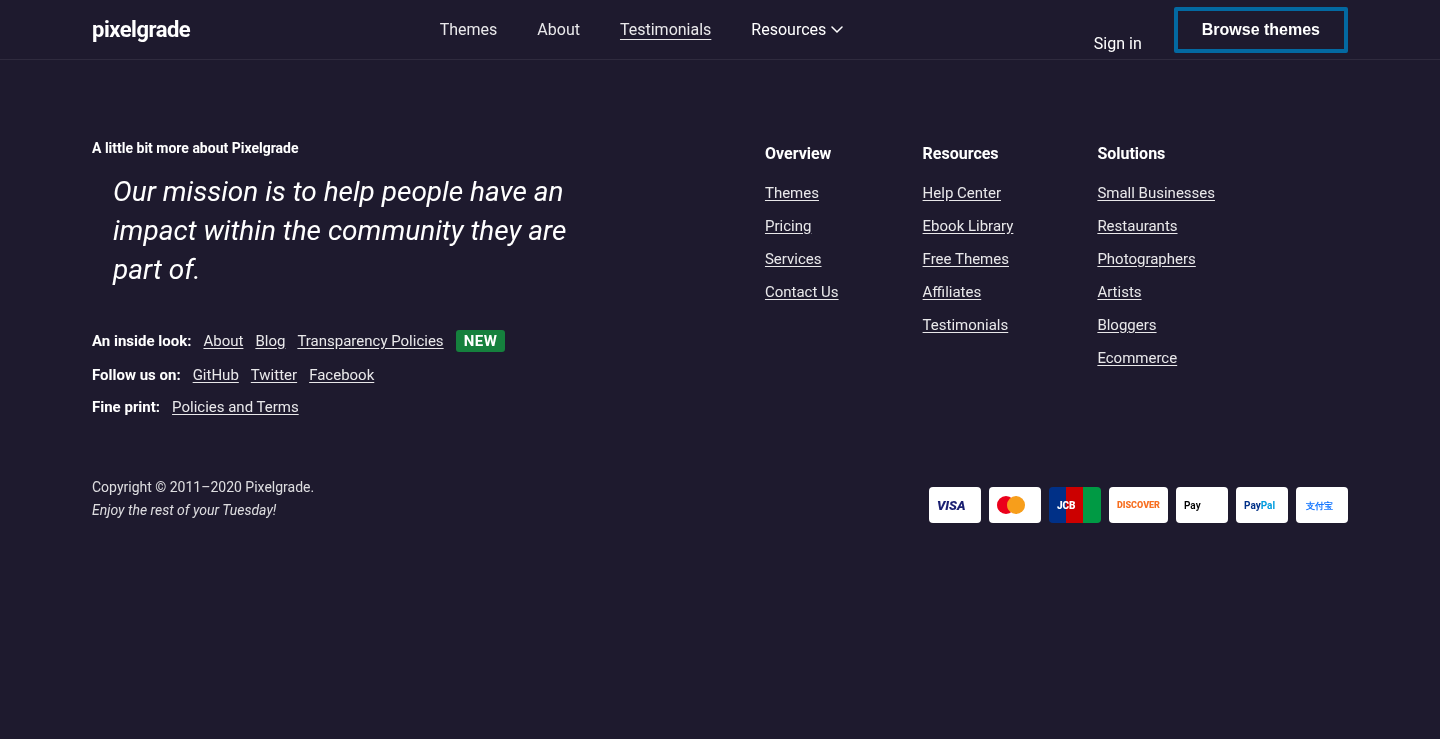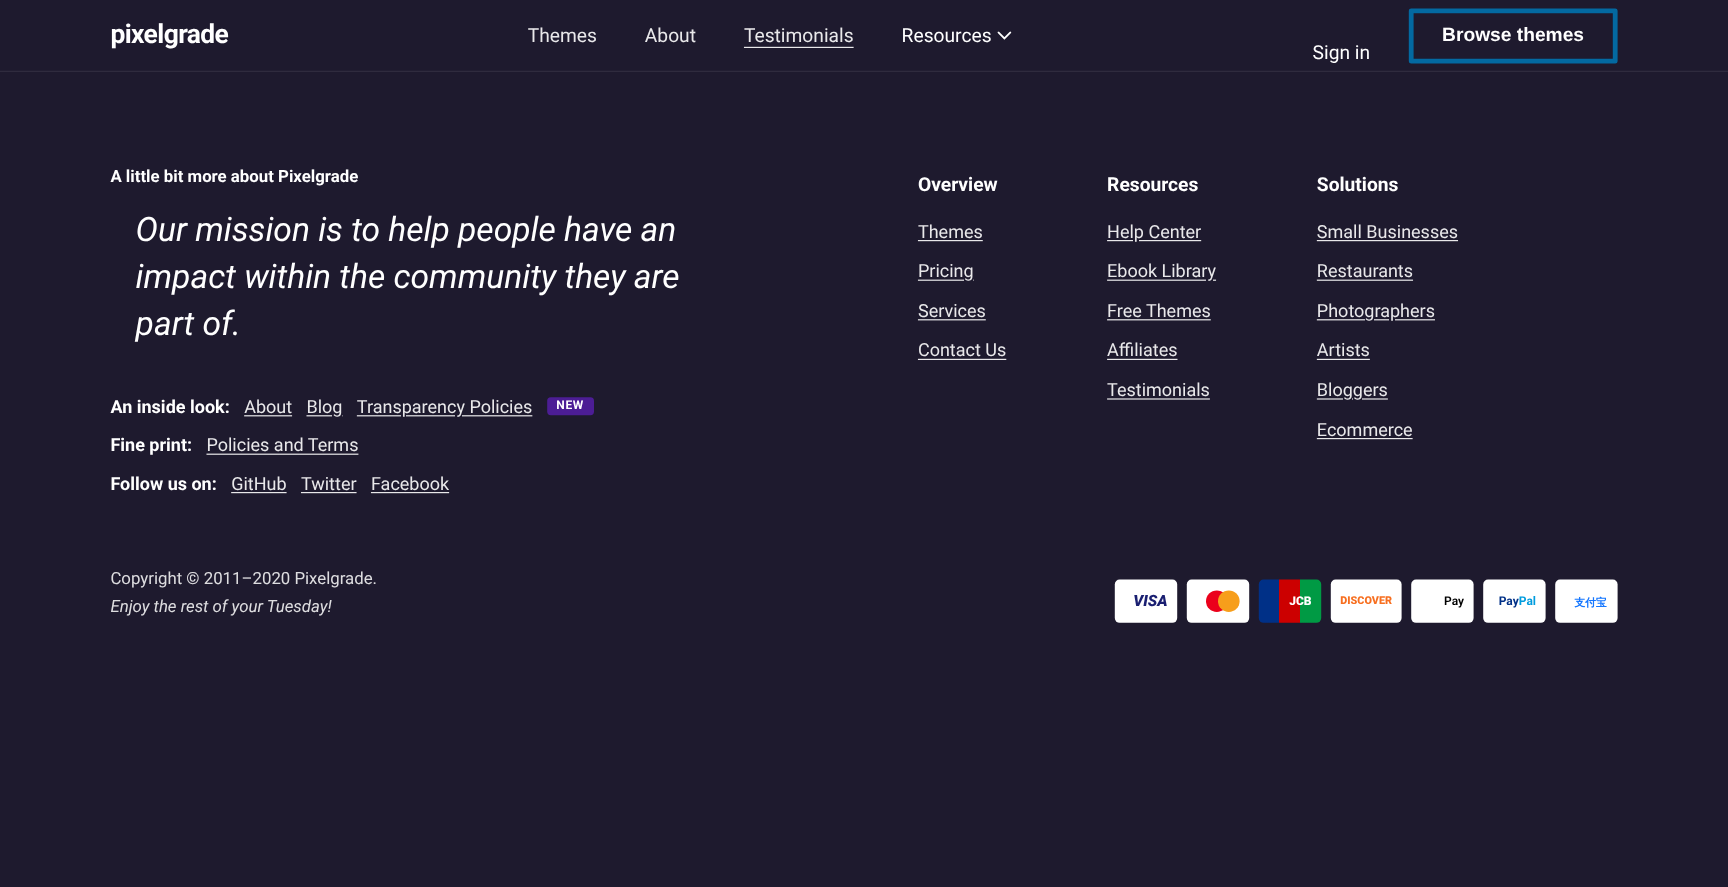--- a/index.html
+++ b/index.html
@@ -117,23 +117,23 @@
       white-space: nowrap;
     }
     .footer-links-row a {
       color: #ffffff;
       text-decoration: underline;
       text-underline-offset: 2px;
       font-size: 15px;
       opacity: 0.9;
     }
     .new-badge {
-      background-color: #4c1d95;
-      color: #ffffff;
-      font-size: 10px;
+      background-color: #15803d;
+      color: #ffffff;
+      font-size: 15px;
       font-weight: 700;
       padding: 2px 8px;
       border-radius: 3px;
       text-transform: uppercase;
       letter-spacing: 0.5px;
     }
     .footer-nav-columns {
       flex: 1;
       display: flex;
       gap: 84px;
@@ -181,21 +181,21 @@
       align-items: center;
       gap: 8px;
     }
     .payment-card {
       background: #ffffff;
       border-radius: 4px;
       padding: 4px 8px;
       height: 36px;
       display: flex;
       align-items: center;
-      justify-content: flex-end;
+      justify-content: flex-start;
       min-width: 52px;
       font-size: 10px;
       font-weight: 700;
       color: #333;
     }
     .card-visa { color: #1a1f71; font-size: 13px; font-weight: 900; font-style: italic; }
     .card-mc { display: flex; align-items: center; }
     .card-mc-circles { display: flex; }
     .card-mc-circle1 { width: 18px; height: 18px; border-radius: 50%; background: #eb001b; }
     .card-mc-circle2 { width: 18px; height: 18px; border-radius: 50%; background: #f79e1b; margin-left: -8px; }
@@ -237,28 +237,28 @@
 
     <div class="footer-links-section">
       <div class="footer-links-row">
         <span class="footer-links-label">An inside look:</span>
         <a href="#">About</a>
         <a href="#">Blog</a>
         <a href="#">Transparency Policies</a>
         <span class="new-badge">NEW</span>
       </div>
       <div class="footer-links-row">
-        <span class="footer-links-label">Fine print:</span>
-        <a href="#">Policies and Terms</a>
-      </div>
-      <div class="footer-links-row">
         <span class="footer-links-label">Follow us on:</span>
         <a href="#">GitHub</a>
         <a href="#">Twitter</a>
         <a href="#">Facebook</a>
+      </div>
+      <div class="footer-links-row">
+        <span class="footer-links-label">Fine print:</span>
+        <a href="#">Policies and Terms</a>
       </div>
     </div>
   </div>
 
   <div class="footer-nav-columns">
 
     <div class="footer-nav-col">
       <h4>Overview</h4>
       <ul>
         <li><a href="#">Themes</a></li>

